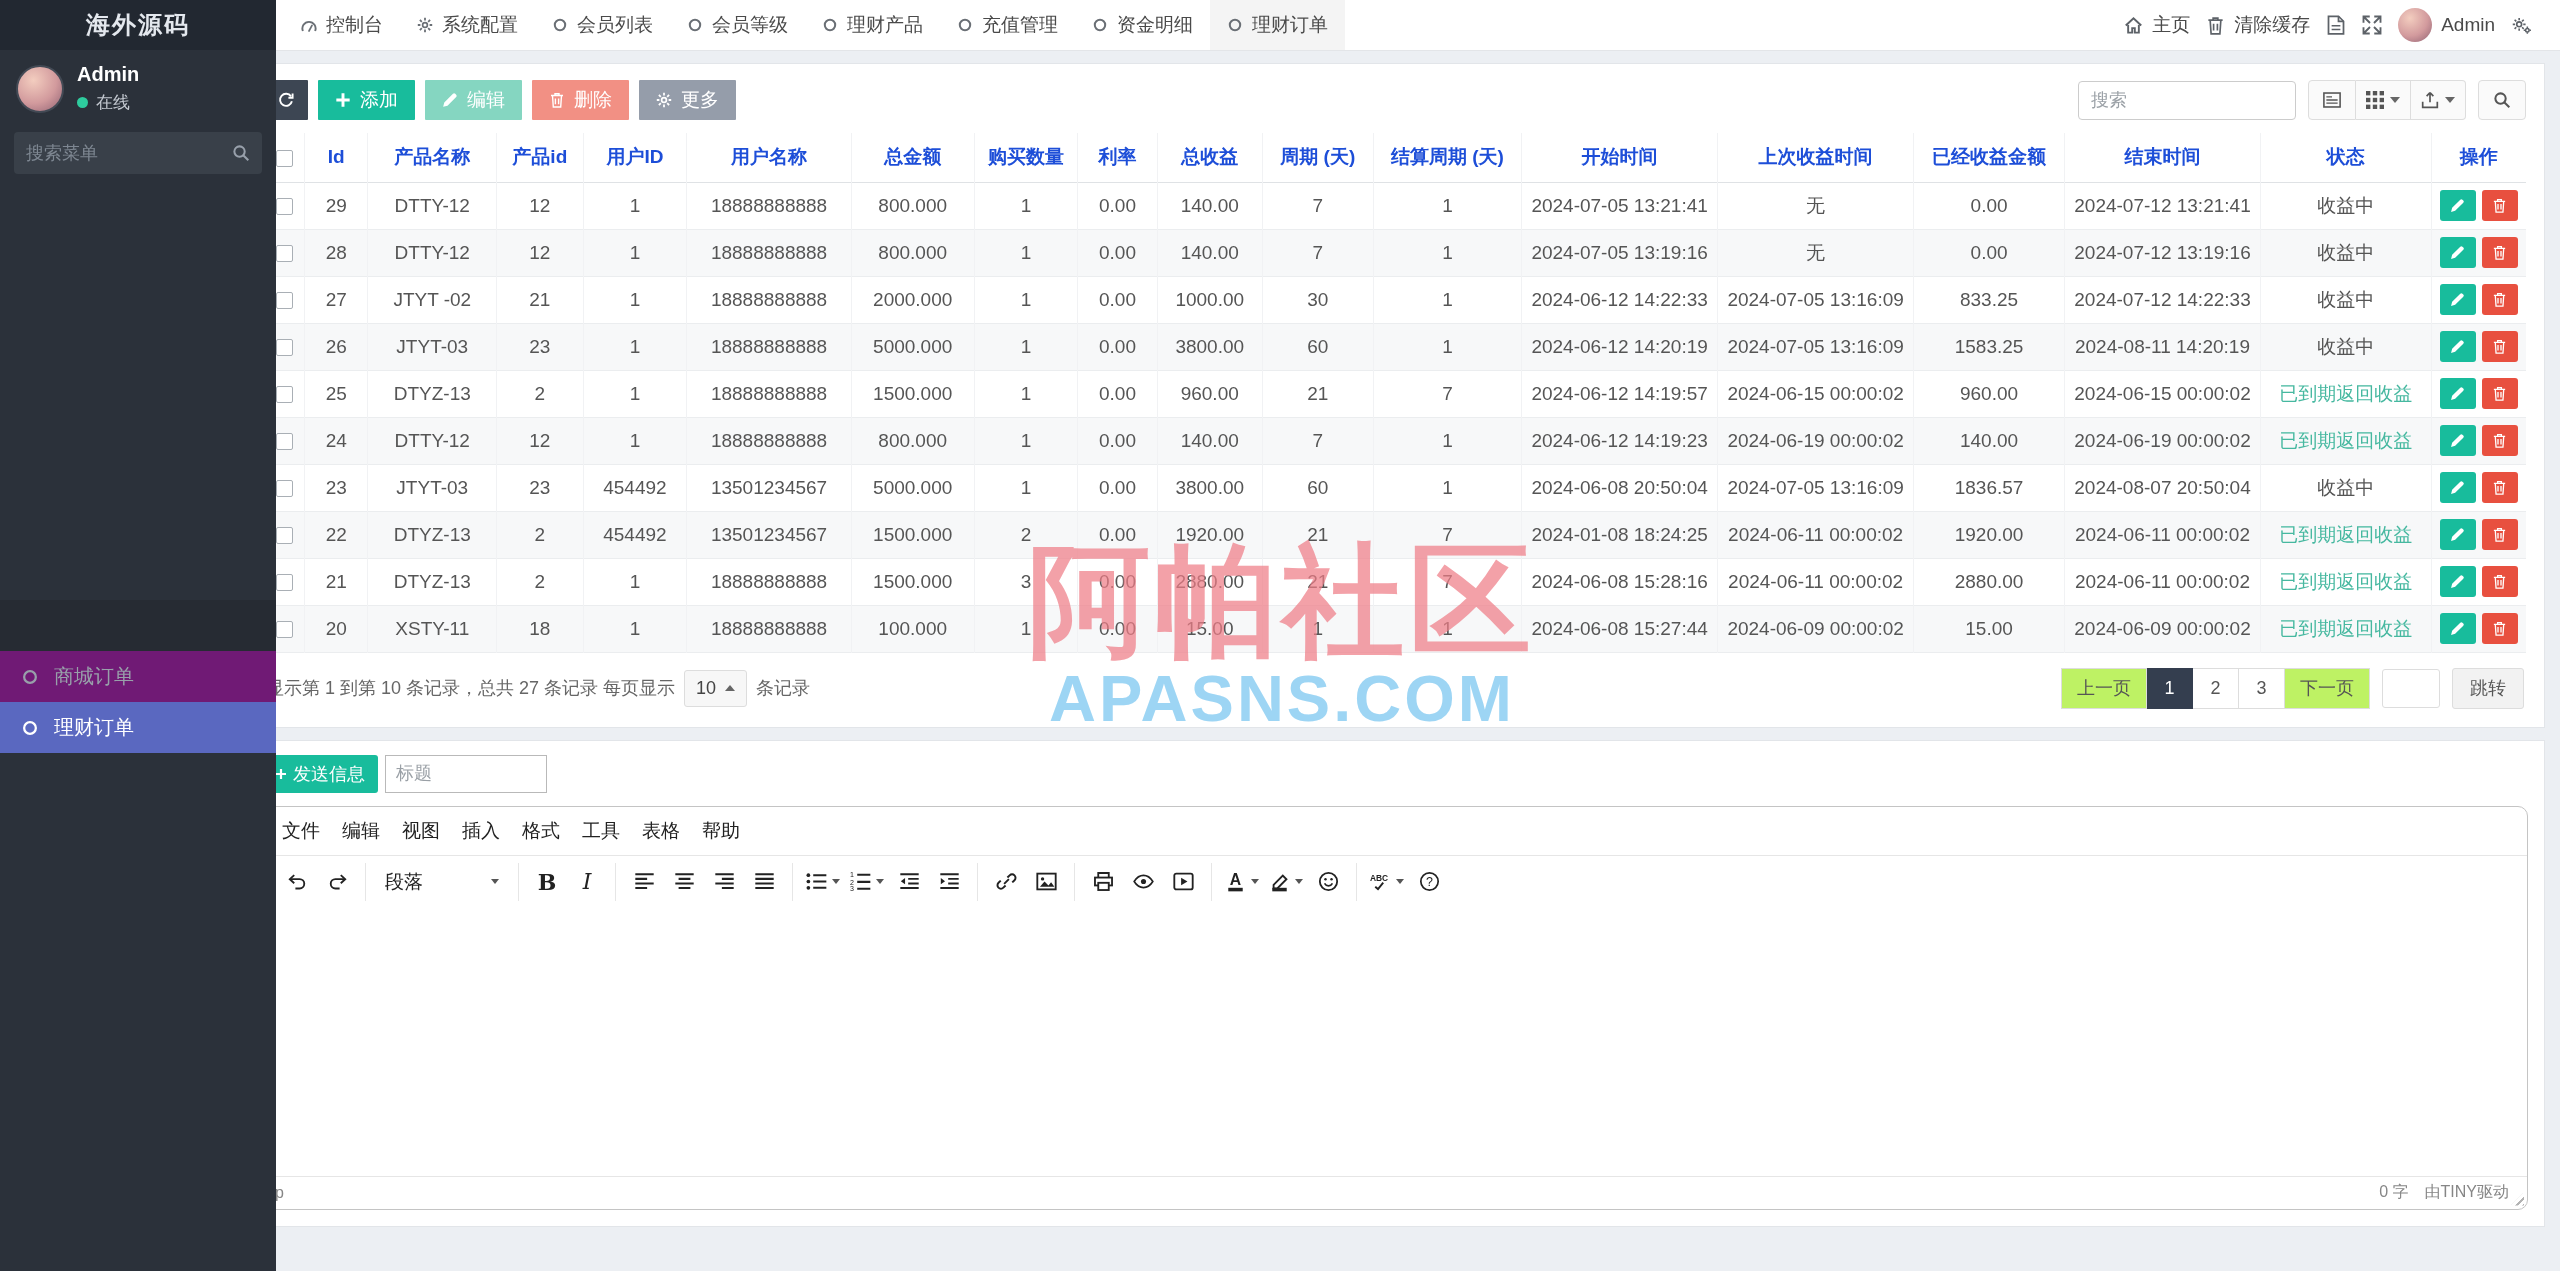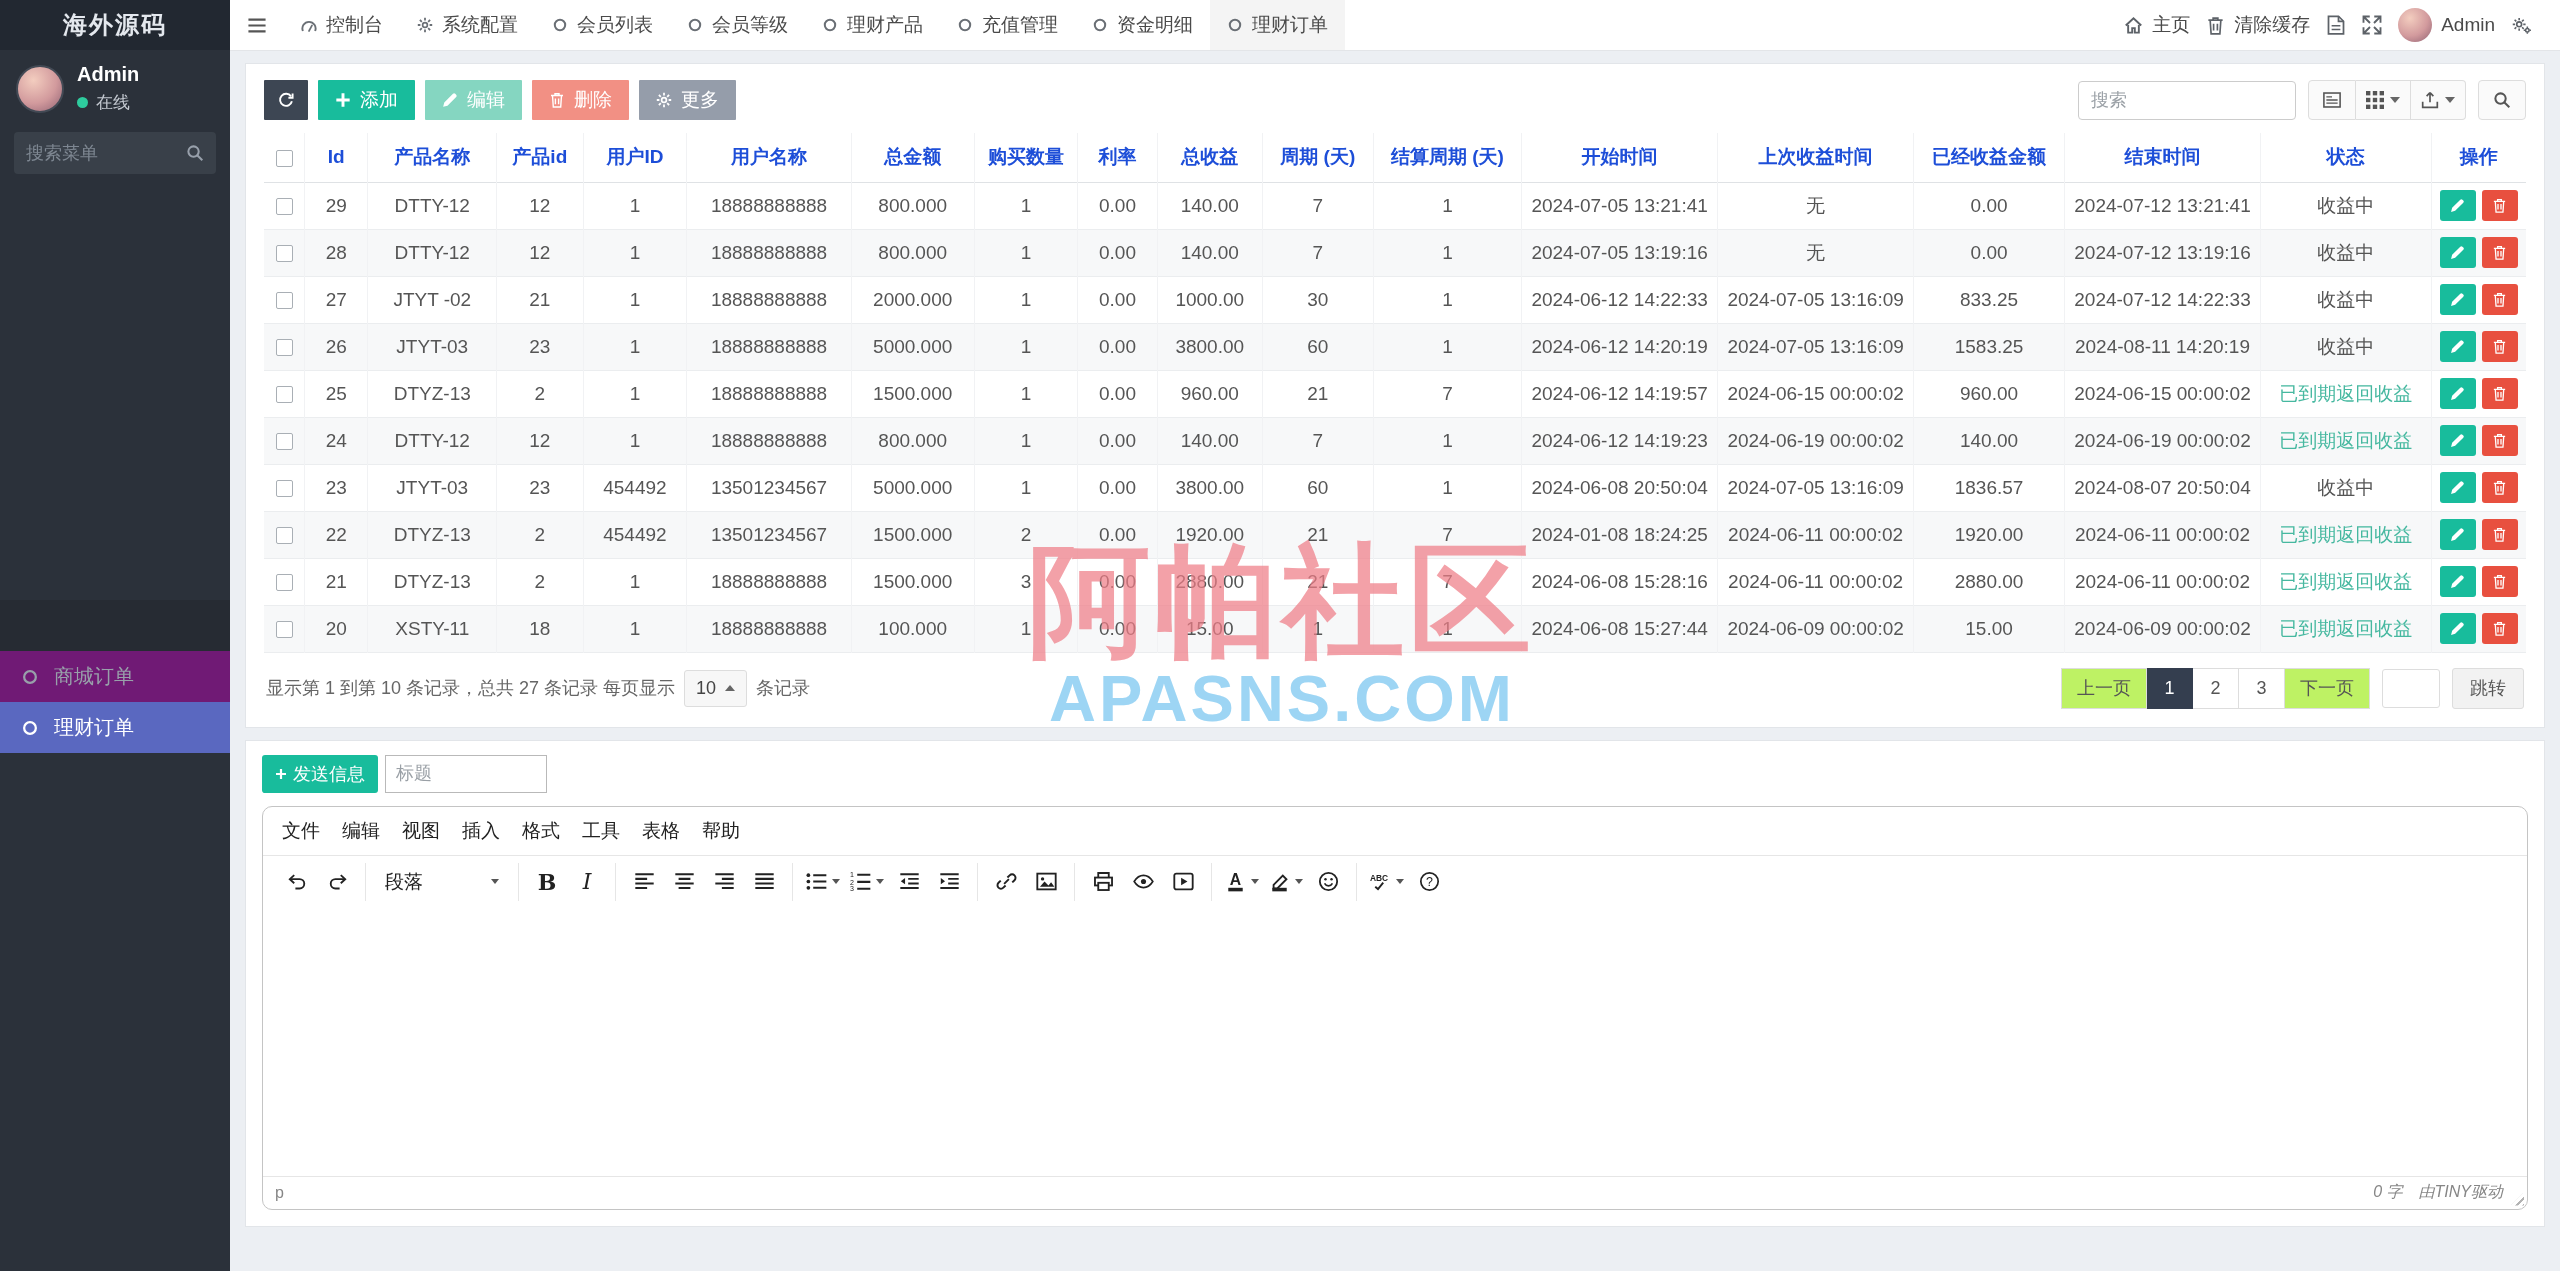--- a/index.html
+++ b/index.html
@@ -8,21 +8,21 @@
     position: relative;
     font-family: "Liberation Sans", sans-serif;
     background: #eceff3;
     overflow: hidden;
     color: #444;
   }
   .mi { display:inline-flex; align-items:center; justify-content:center; }
   .mi svg { width:100%; height:100%; display:block; }
 
   
-  .sidebar { position:absolute; left:0; top:0; width:230px; height:100%; background:#2b313a; z-index:6; }
+  .sidebar { position:absolute; left:0; top:0; width:276px; height:100%; background:#2b313a; z-index:6; }
   .brand { height:50px; background:#222831; color:#e4e8ee; font-size:24px; font-weight:bold;
            display:flex; align-items:center; justify-content:center; letter-spacing:2px; }
   .profile { display:flex; align-items:center; gap:13px; padding:13px 16px 10px; }
   .avatar { width:48px; height:48px; border-radius:50%; flex:none;
             background: radial-gradient(circle at 35% 30%, #f3cdbf, #d29a9d 55%, #8f6172);
             border:2px solid #434a55; }
   .profile-name { color:#fff; font-weight:bold; font-size:20px; }
   .profile-status { display:flex; align-items:center; gap:8px; color:#c3c8d0; font-size:17px; margin-top:5px; }
   .status-dot { width:11px; height:11px; border-radius:50%; background:#2ecc9e; }
   .side-search { margin:8px 14px 18px; background:#394049; border-radius:4px;
@@ -140,21 +140,21 @@
   .tbtn .mi { width:21px; height:21px; }
   .tcaret { width:0; height:0; border-left:4px solid transparent; border-right:4px solid transparent;
             border-top:5px solid #555; }
   .para-btn { display:flex; align-items:center; justify-content:space-between; width:134px; padding:0 10px;
               height:38px; font-size:19px; color:#222; cursor:pointer; border-radius:3px; }
   .bold-glyph { font-weight:bold; font-size:22px; font-family:"DejaVu Serif", serif; }
   .italic-glyph { font-style:italic; font-size:22px; font-family:"DejaVu Serif", serif; }
   .tiny-content { height:268px; background:#fff; cursor:text; }
   .tiny-status { border-top:1px solid #e6e6e6; height:33px; display:flex; align-items:center;
                  padding:0 12px; color:#868686; font-size:16px; position:relative; }
-  .word-count { margin-left:auto; display:flex; gap:16px; align-items:center; margin-right:12px;font-style:italic; }
+  .word-count { margin-left:auto; display:flex; gap:16px; align-items:center; margin-right:6px; }
   .resize-grip { position:absolute; right:3px; bottom:3px; width:13px; height:13px; cursor:nwse-resize;
                  background: repeating-linear-gradient(135deg, transparent 0 3px, #b3b3b3 3px 4.5px);
                  clip-path: polygon(100% 0, 100% 100%, 0 100%); }
 
   
   .watermark { position:absolute; left:1008px; top:540px; width:548px; text-align:center;
                z-index:20; pointer-events:none; line-height:1; }
   .wm1 { font-size:122px; font-weight:bold; color:rgba(238,125,134,0.72); letter-spacing:5px; }
   .wm2 { font-size:65px; font-weight:bold; color:rgba(124,199,240,0.75); letter-spacing:3px; margin-top:4px; }
 </style>

